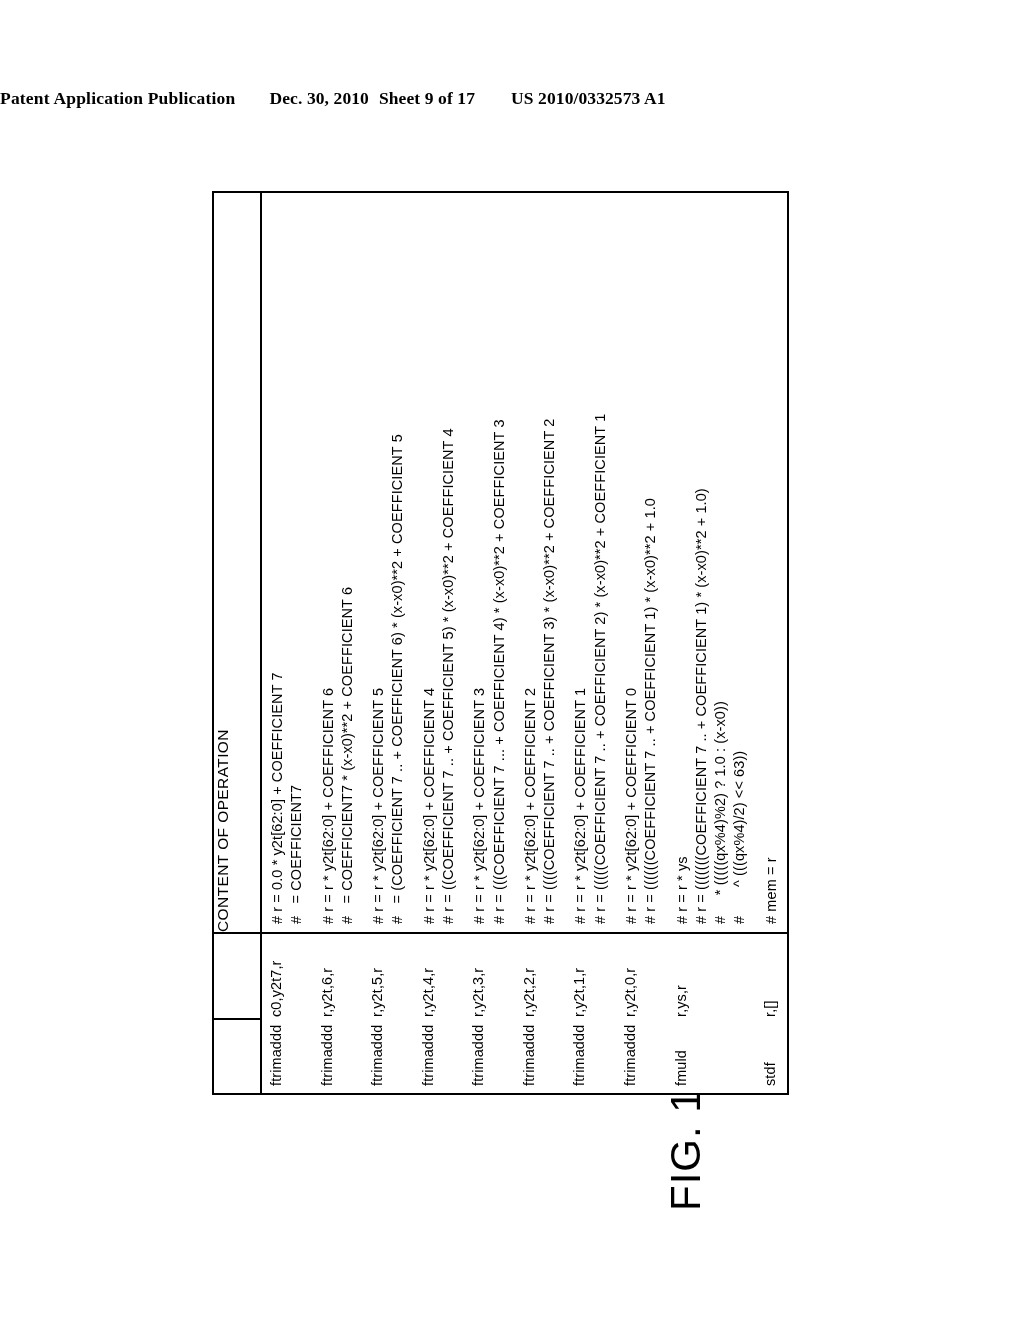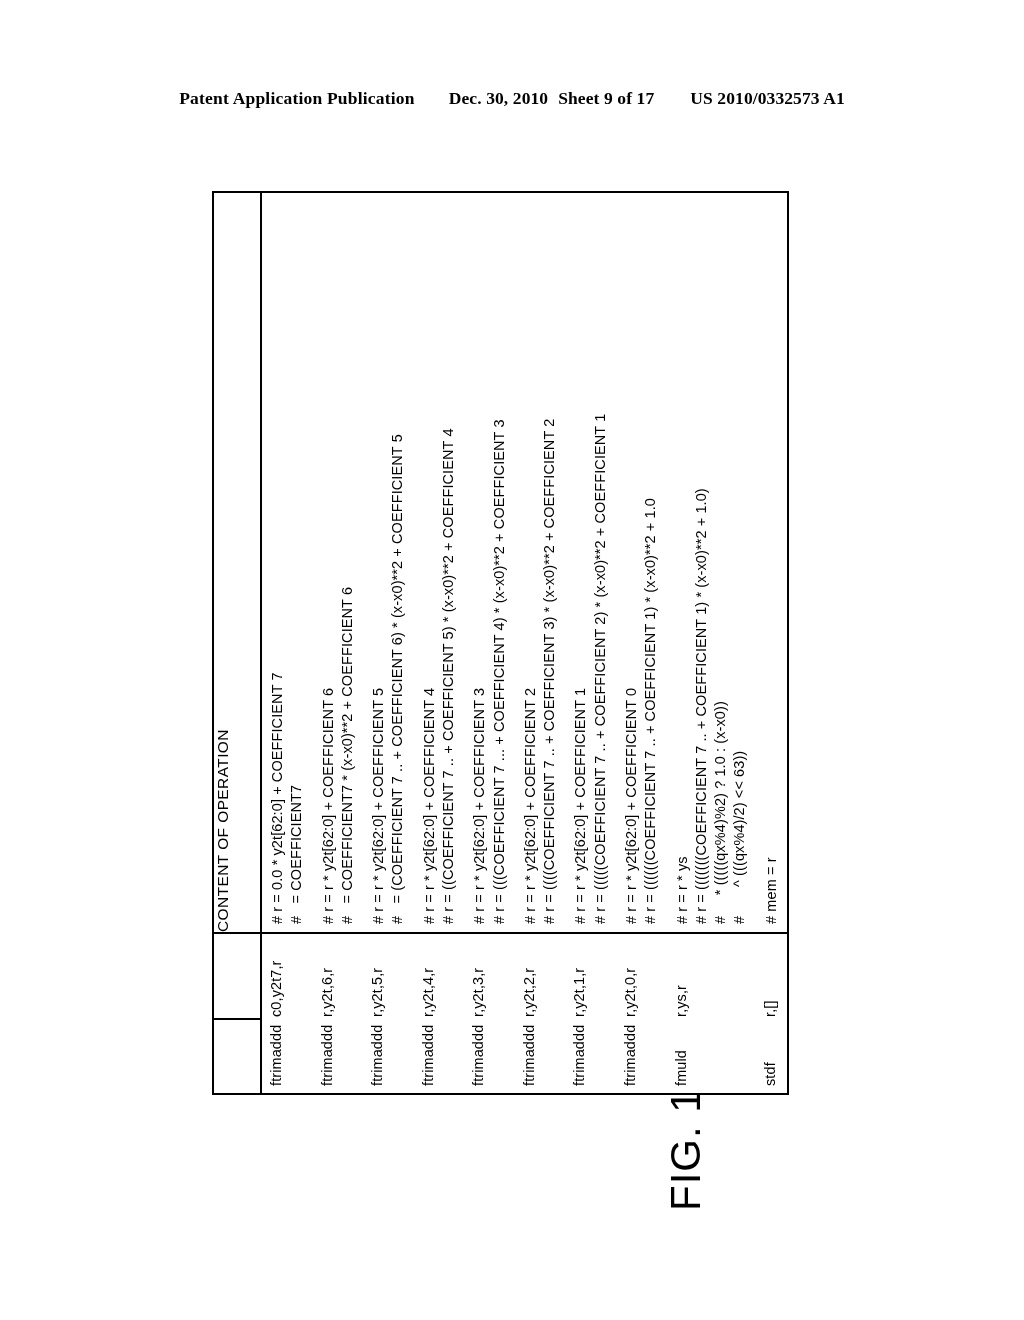--- a/index.html
+++ b/index.html
@@ -16,21 +16,20 @@
     color: #000000;
     overflow: hidden;
   }
 
   
   .page-header {
     position: absolute;
     top: 88px;
     left: 0;
     width: 1024px;
-    text-align: center;
     font-family: "Liberation Serif", serif;
     font-weight: bold;
     font-size: 17.5px;
     letter-spacing: 0.1px;
     white-space: nowrap;
   }
   .page-header .hdr-pub   { letter-spacing: 0.2px; }
   .page-header .hdr-gap1  { display: inline-block; width: 34px; }
   .page-header .hdr-gap2  { display: inline-block; width: 10px; }
   .page-header .hdr-gap3  { display: inline-block; width: 36px; }

